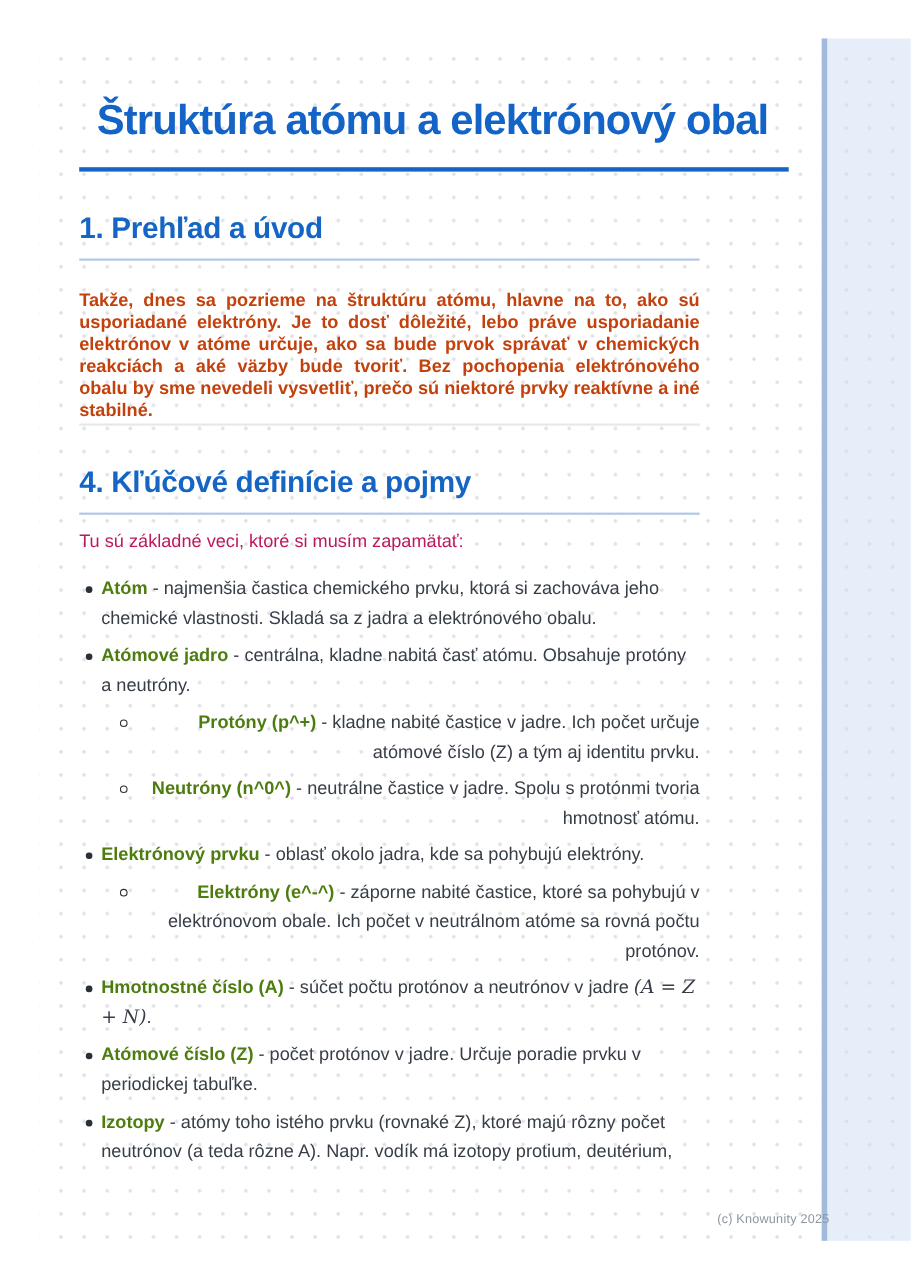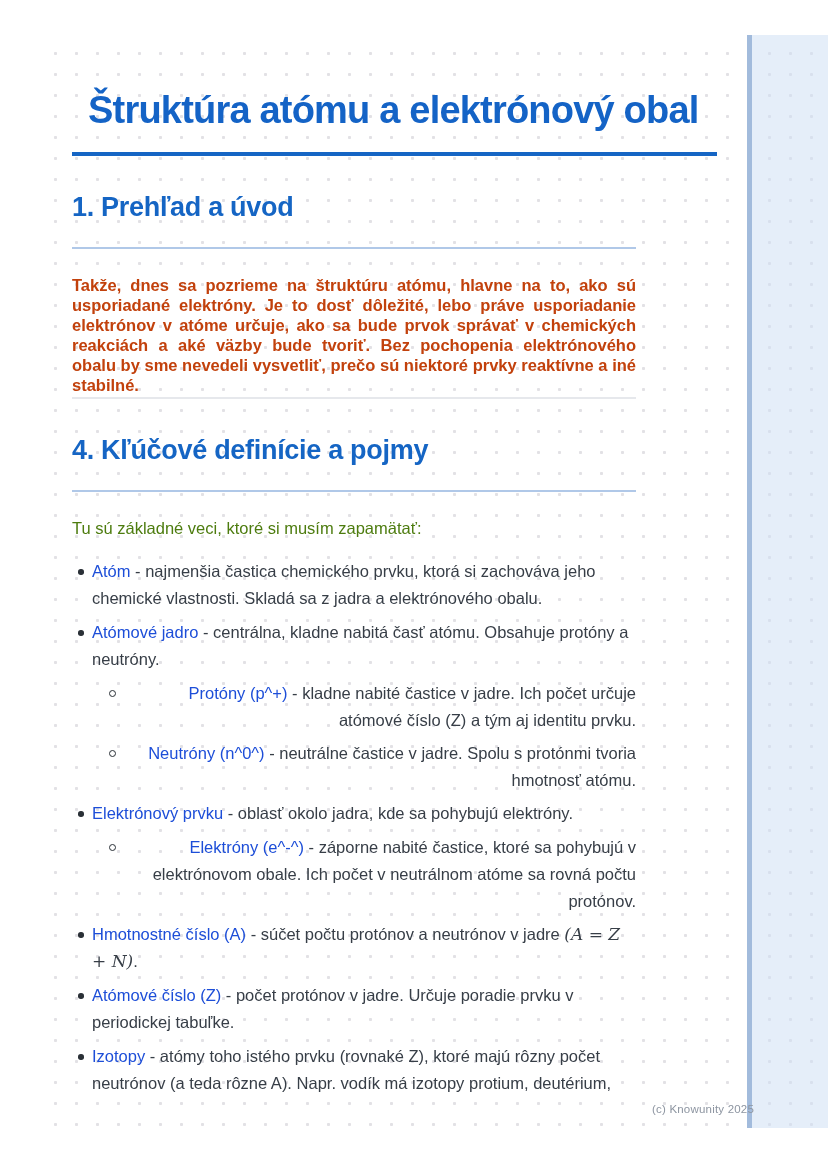--- a/index.html
+++ b/index.html
@@ -23,42 +23,42 @@
   .content{position:absolute;left:72px;top:70px;width:564px;}
   h1{
     margin:16px;width:680px;
     font-size:38px;line-height:49px;font-weight:700;letter-spacing:-0.8px;
     color:#1463c6;
   }
   .title-rule{width:645px;height:4px;background:#1565c4;margin-top:17px;}
   h2{
     margin:36px 0 0;font-size:27px;line-height:31px;font-weight:700;
     letter-spacing:-0.3px;color:#1565c4;
-    padding-bottom:24px;border-bottom:2px solid #b0c8e8;
+    padding-bottom:12px;border-bottom:2px solid #b0c8e8;
   }
   .para{
     margin:26px 0 0;font-size:16.5px;line-height:20px;color:#c2410c;
     text-align:justify;
     font-weight:bold;
   }
   .soft-divider{height:2px;background:#e6e8ec;margin-top:2px;border:0;}
-  .intro{margin:22px 0 0;font-size:16.5px;line-height:28px;color:#4d7c0f;}
+  .intro{margin:10px 0 0;font-size:16.5px;line-height:28px;color:#be185d;}
   .list{margin-top:16px;font-size:16.5px;line-height:27px;color:#373e47;}
   .li1{position:relative;padding-left:20px;margin-bottom:7px;}
   .li2{position:relative;padding-left:20px;margin-left:33px;margin-bottom:6px;text-align:right;}
   .sublist{margin-top:2px;}
   .m1{
     position:absolute;left:6px;top:11px;width:5.5px;height:5.5px;
     border-radius:50%;background:#2a3037;
   }
   .m2{
     position:absolute;left:4px;top:10px;width:5px;height:5px;
     border-radius:50%;border:1.6px solid #2a3037;background:transparent;
   }
-  .term{font-weight:400;color:#1d4ed8;}
+  .term{font-weight:700;color:#4d7c0f;}
   .math{font-family:"DejaVu Serif",serif;font-style:italic;font-size:17px;}
   .footer{
     position:absolute;left:652px;top:1103px;z-index:2;
     font-size:11.5px;color:#8d95a1;letter-spacing:0.2px;white-space:nowrap;
   }
 </style>
 </head>
 <body>
 
 <div class="paper">

